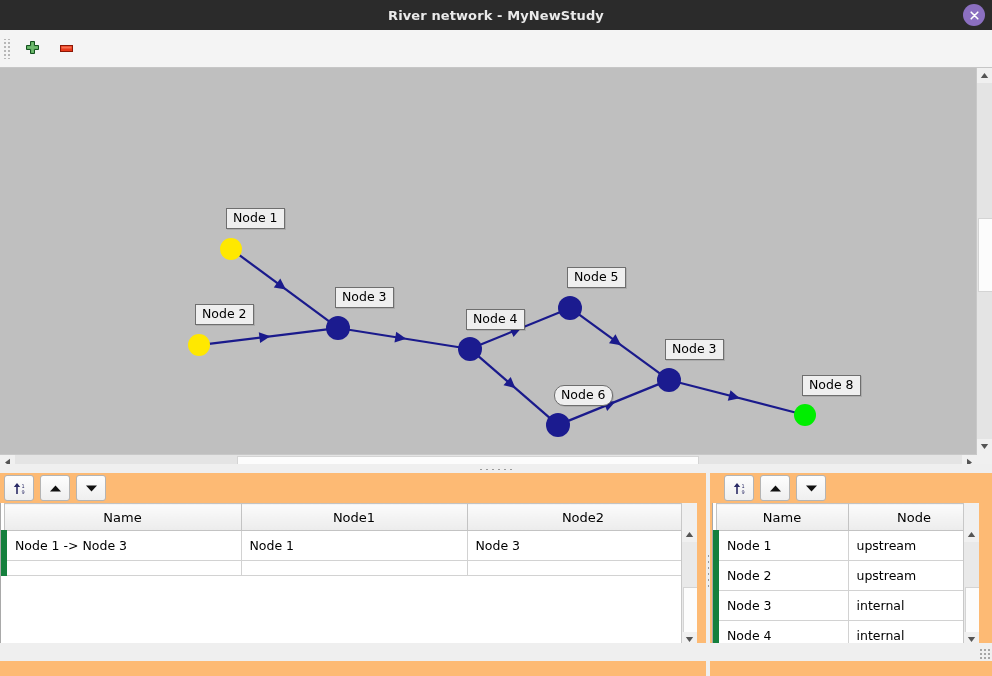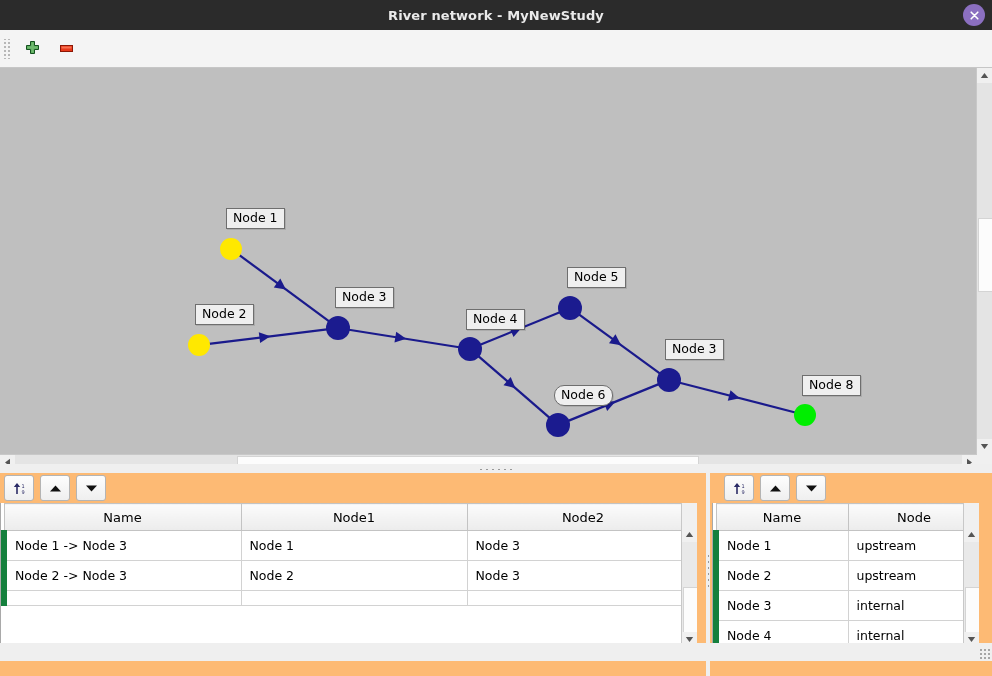--- a/index.html
+++ b/index.html
@@ -403,25 +403,20 @@
               <th>Node1</th>
               <th>Node2</th>
             </tr>
           </thead>
         <tbody id="reaches-body">
             <tr>
               <td>Node 1 -&gt; Node 3</td>
               <td>Node 1</td>
               <td>Node 3</td>
             </tr>
-            <tr>
-              <td>Node 2 -&gt; Node 3</td>
-              <td>Node 2</td>
-              <td>Node 3</td>
-            </tr>
             <tr class="empty">
               <td></td>
               <td></td>
               <td></td>
             </tr>
           </tbody>
       </table>
       <div class="tbl-vscroll" style="right:0;">
         <div class="arrow up">
           <svg width="9" height="7" viewBox="0 0 9 7">

